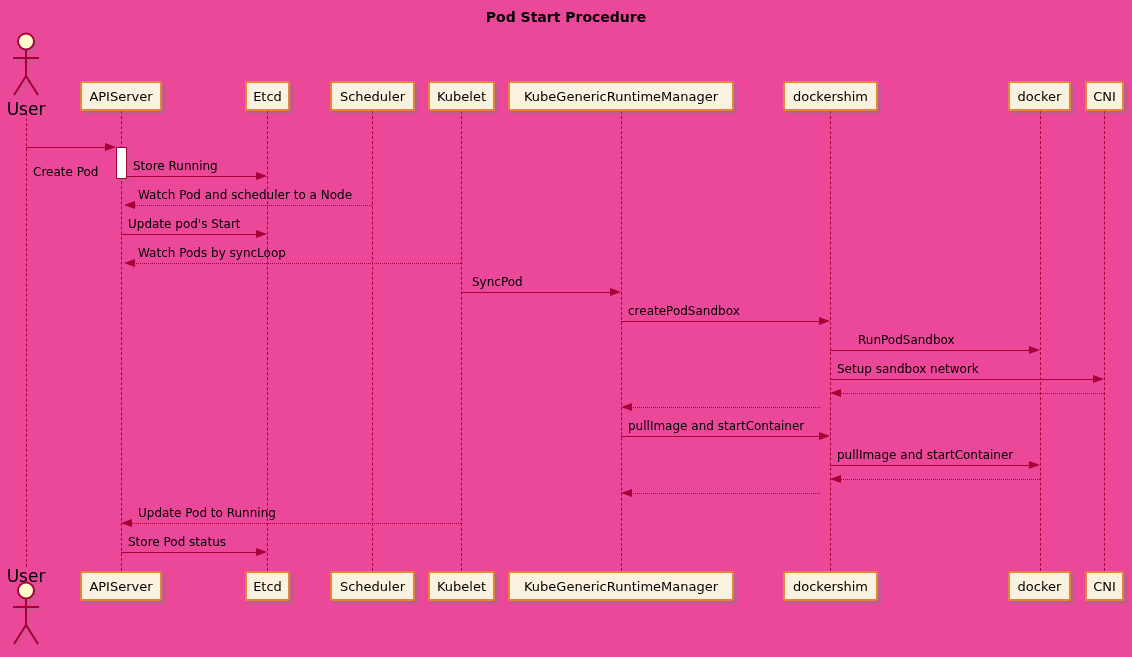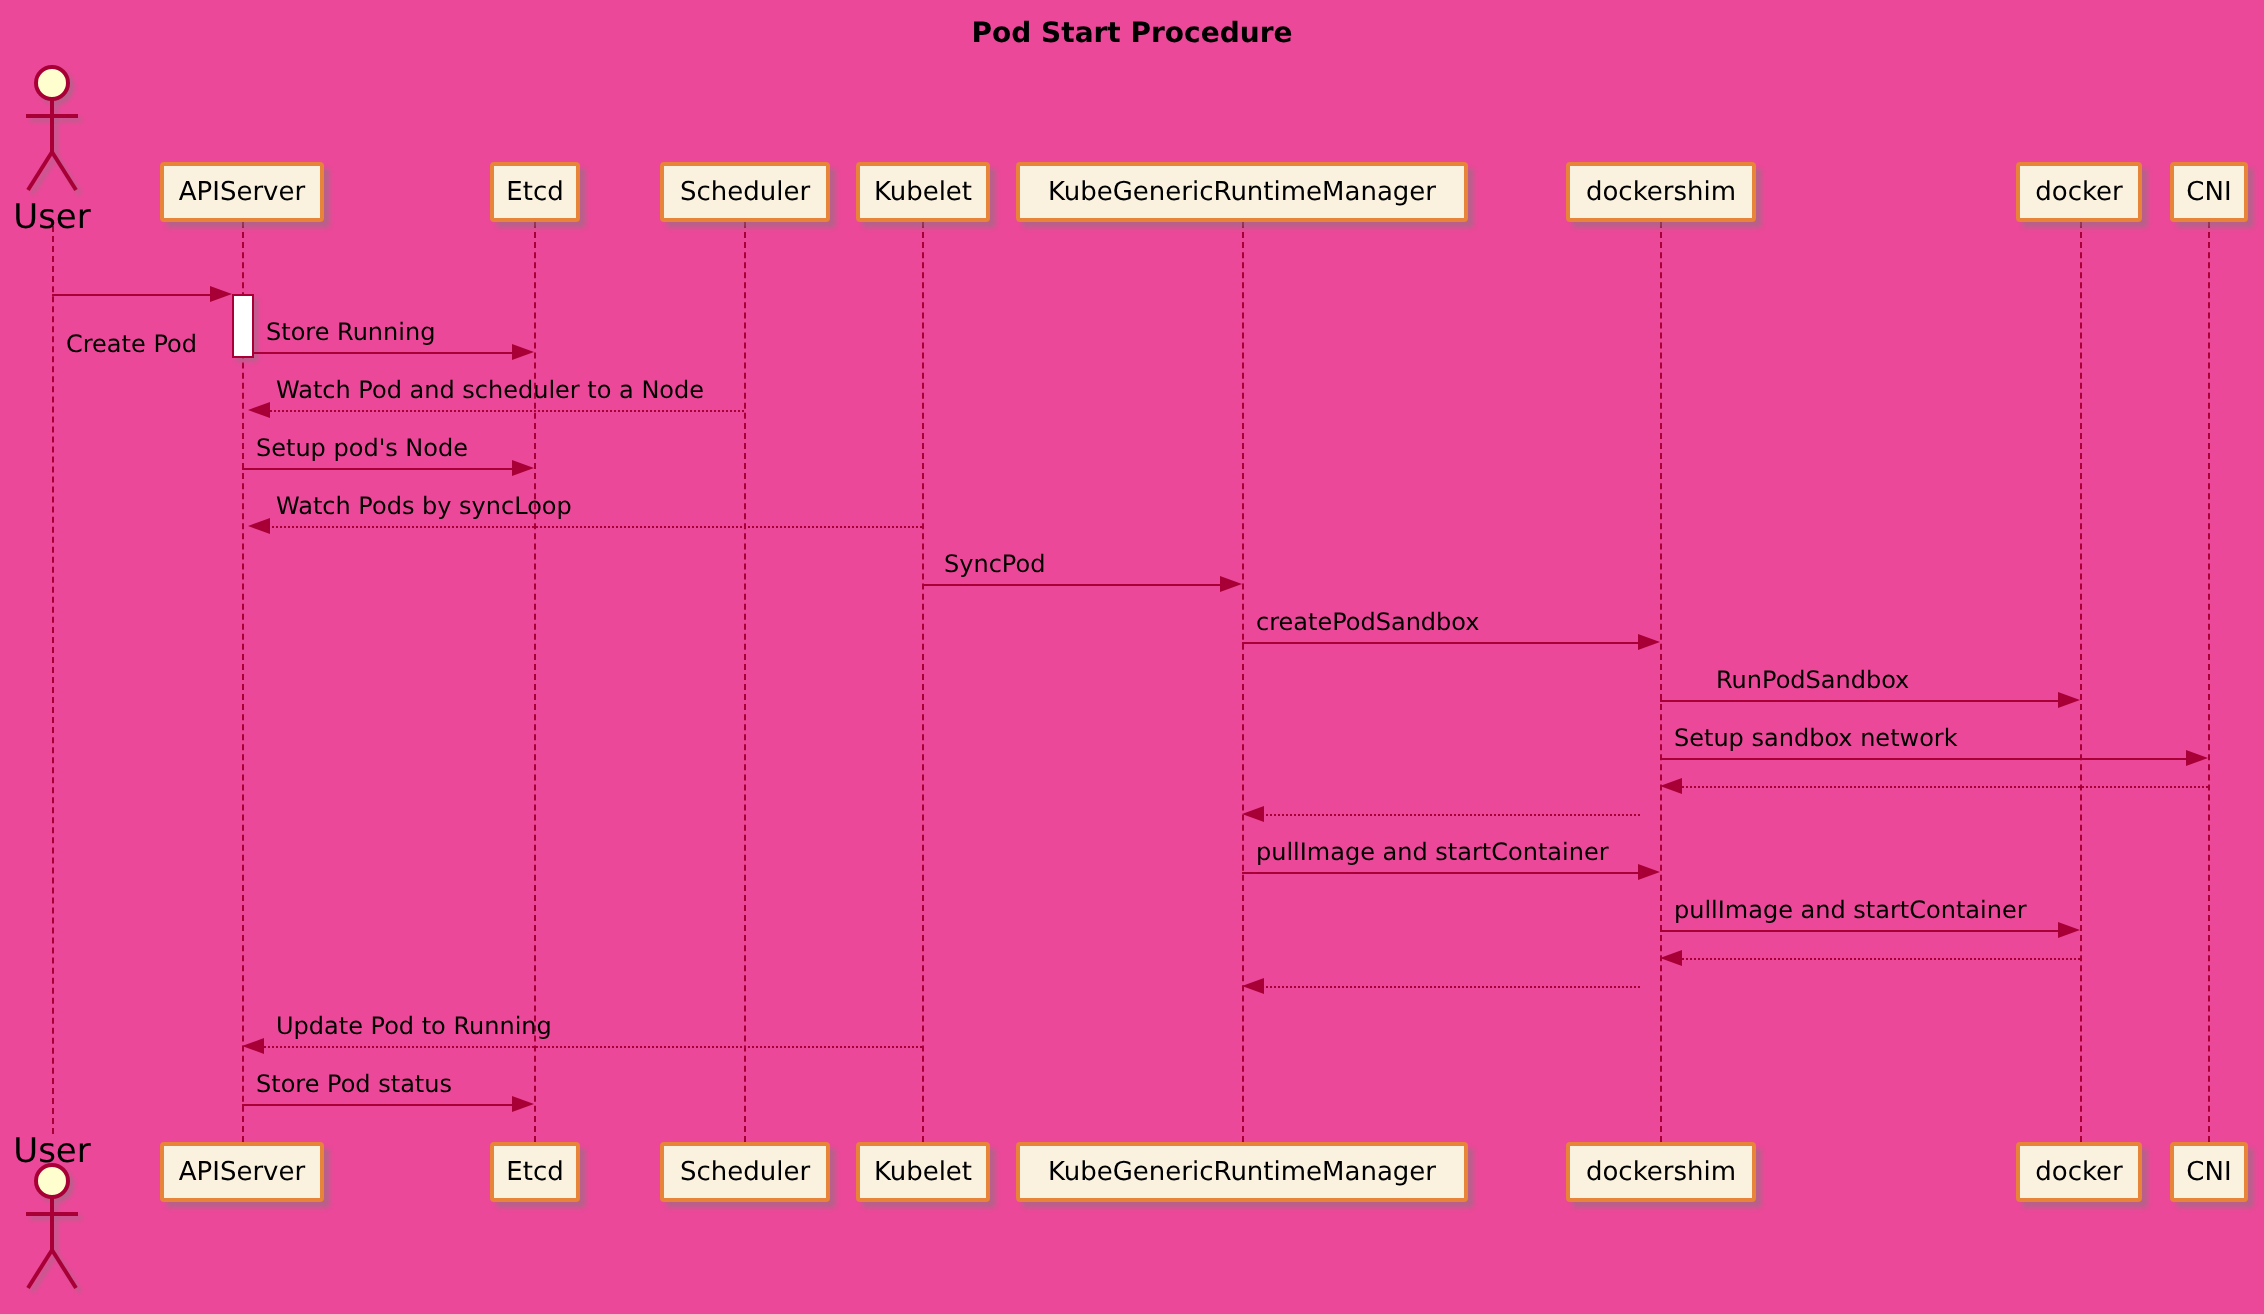--- a/index.html
+++ b/index.html
@@ -97,21 +97,21 @@
   <div class="ah right" style="left:105px;top:143px;"></div>
 
   <div class="msg-label" style="left:133px;top:159px;">Store Running</div>
   <div class="mline solid" style="left:127px;top:176px;width:130px;"></div>
   <div class="ah right" style="left:256px;top:172px;"></div>
 
   <div class="msg-label" style="left:138px;top:188px;text-align:right;">Watch Pod and scheduler to a Node</div>
   <div class="ah left" style="left:124px;top:201px;"></div>
   <div class="mline dotted" style="left:134px;top:205px;width:238px;"></div>
 
-  <div class="msg-label" style="left:128px;top:217px;">Setup pod's Node</div>
+  <div class="msg-label" style="left:128px;top:217px;">Update pod's Start</div>
   <div class="mline solid" style="left:121px;top:234px;width:136px;"></div>
   <div class="ah right" style="left:256px;top:230px;"></div>
 
   <div class="msg-label" style="left:138px;top:246px;">Watch Pods by syncLoop</div>
   <div class="ah left" style="left:124px;top:259px;"></div>
   <div class="mline dotted" style="left:134px;top:263px;width:327px;"></div>
 
   <div class="msg-label" style="left:472px;top:275px;">SyncPod</div>
   <div class="mline solid" style="left:461px;top:292px;width:150px;"></div>
   <div class="ah right" style="left:610px;top:288px;"></div>

